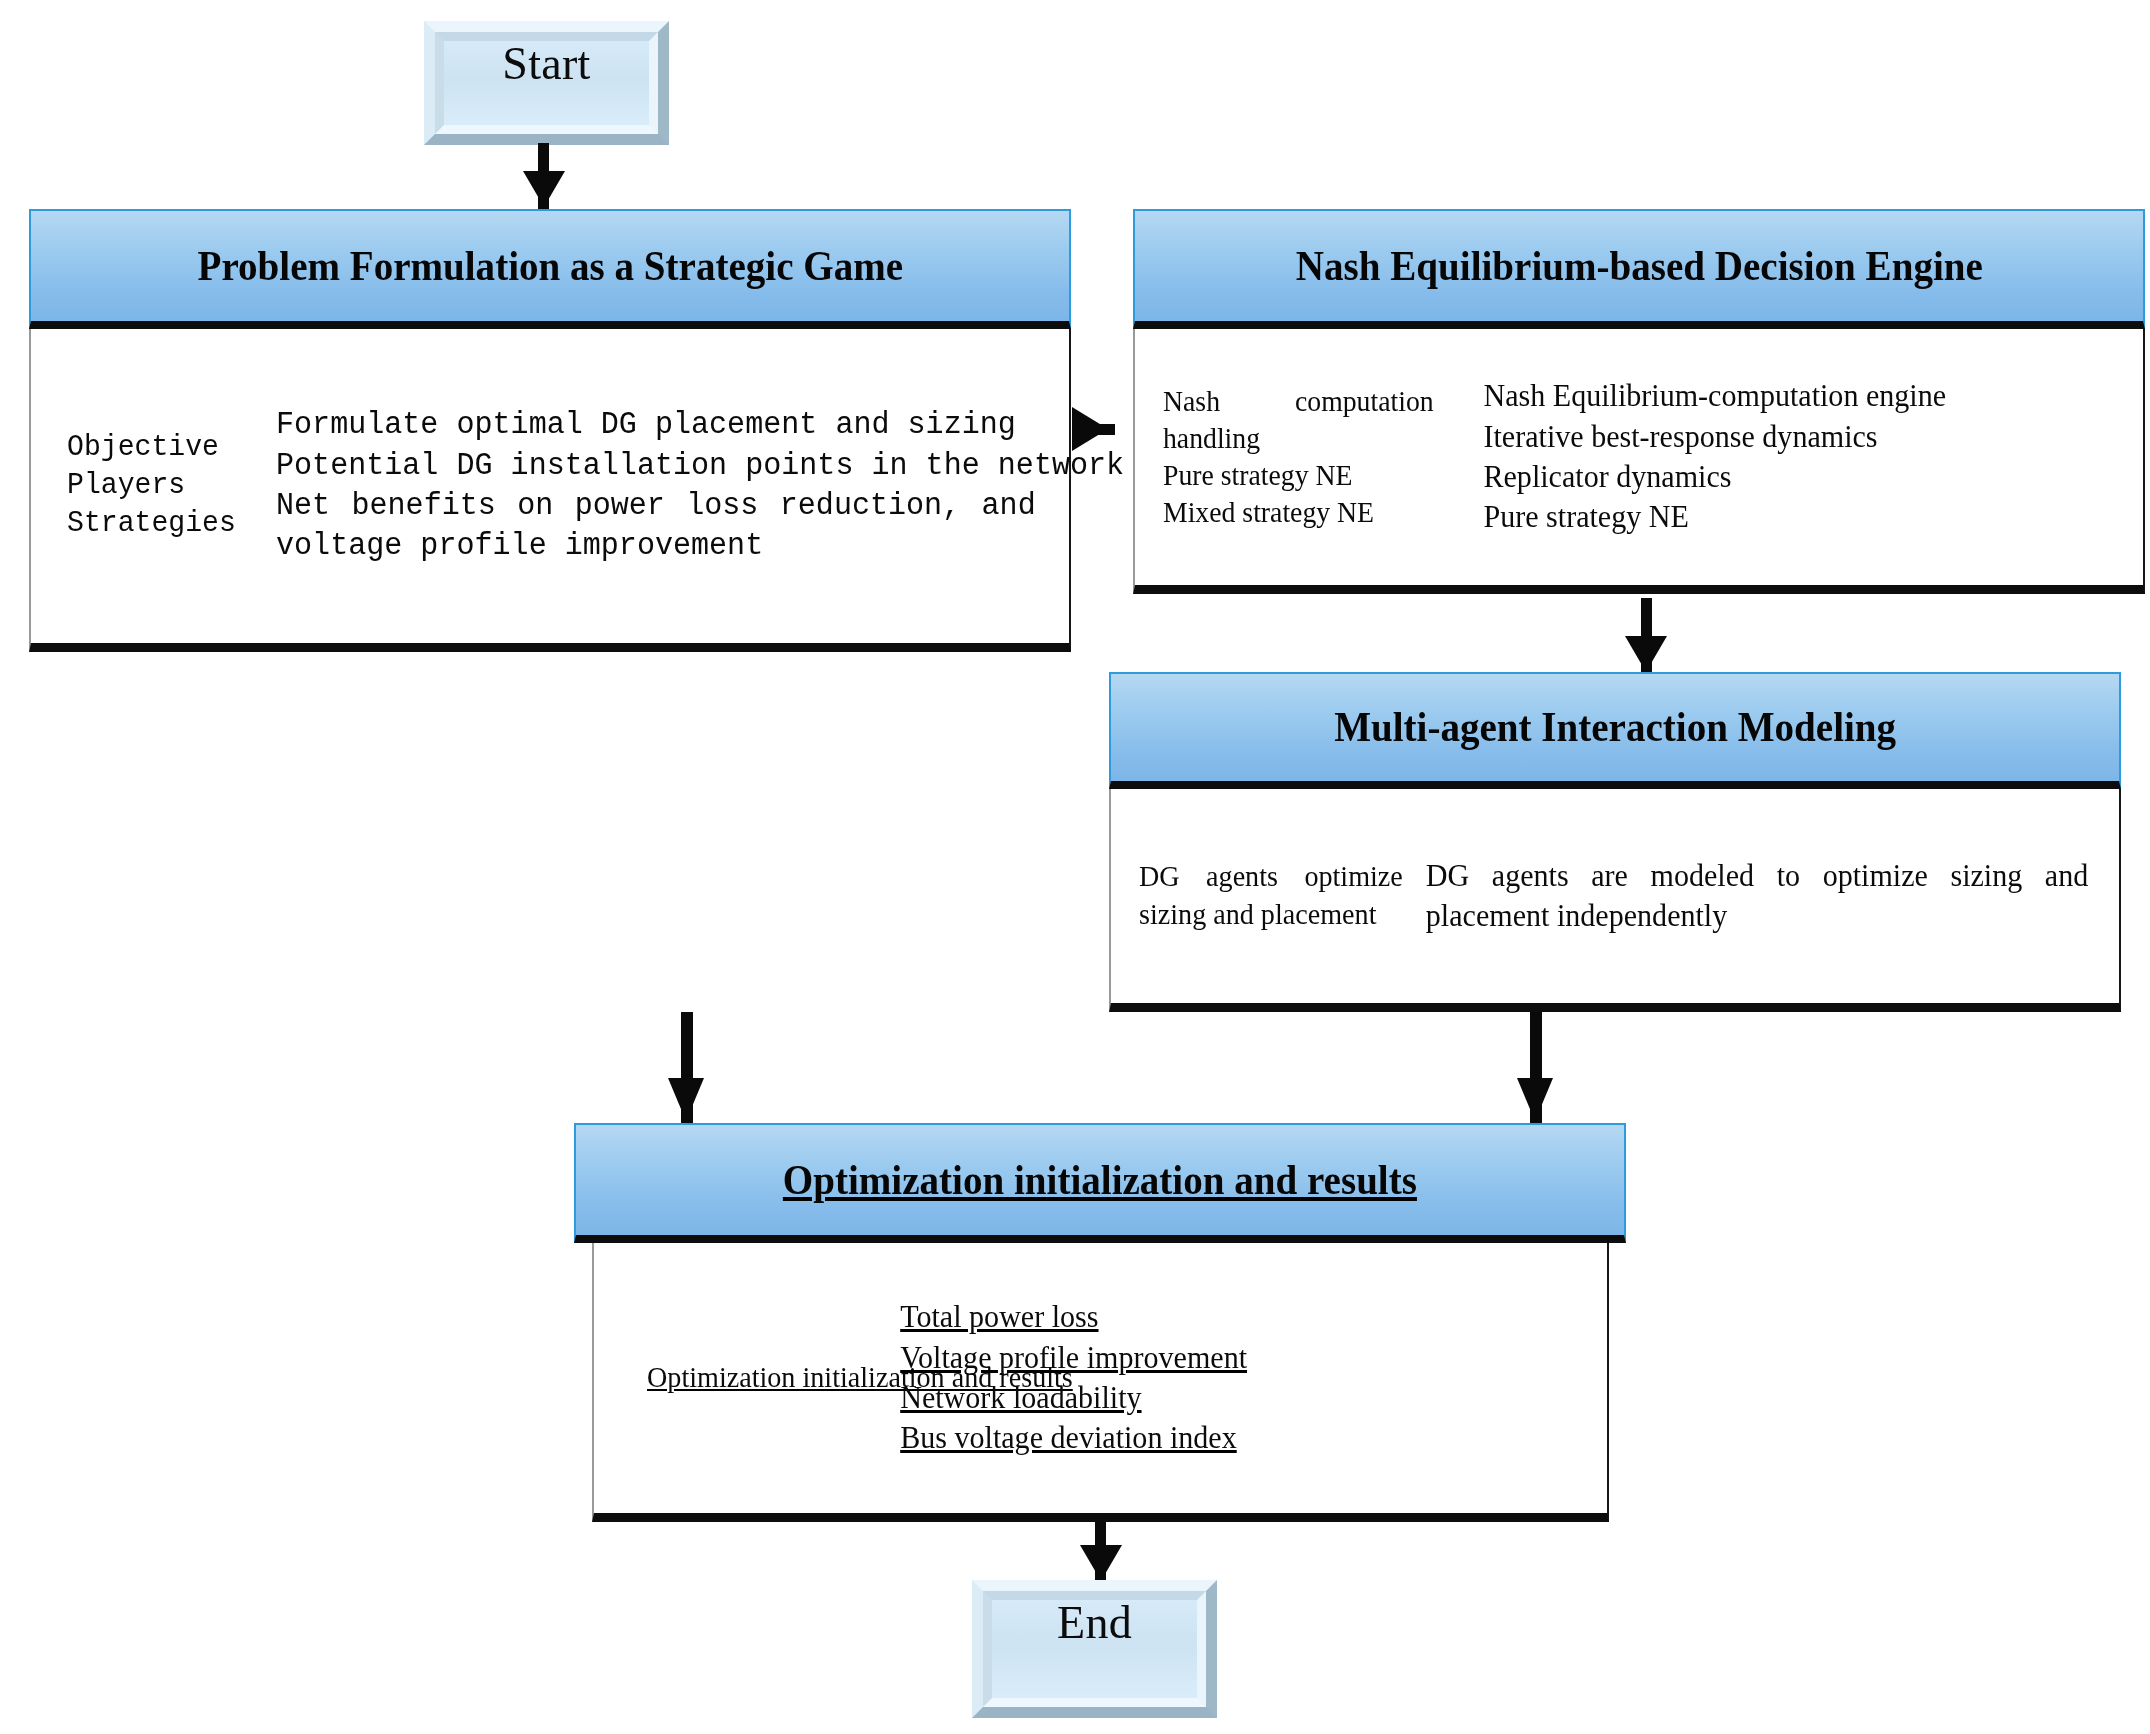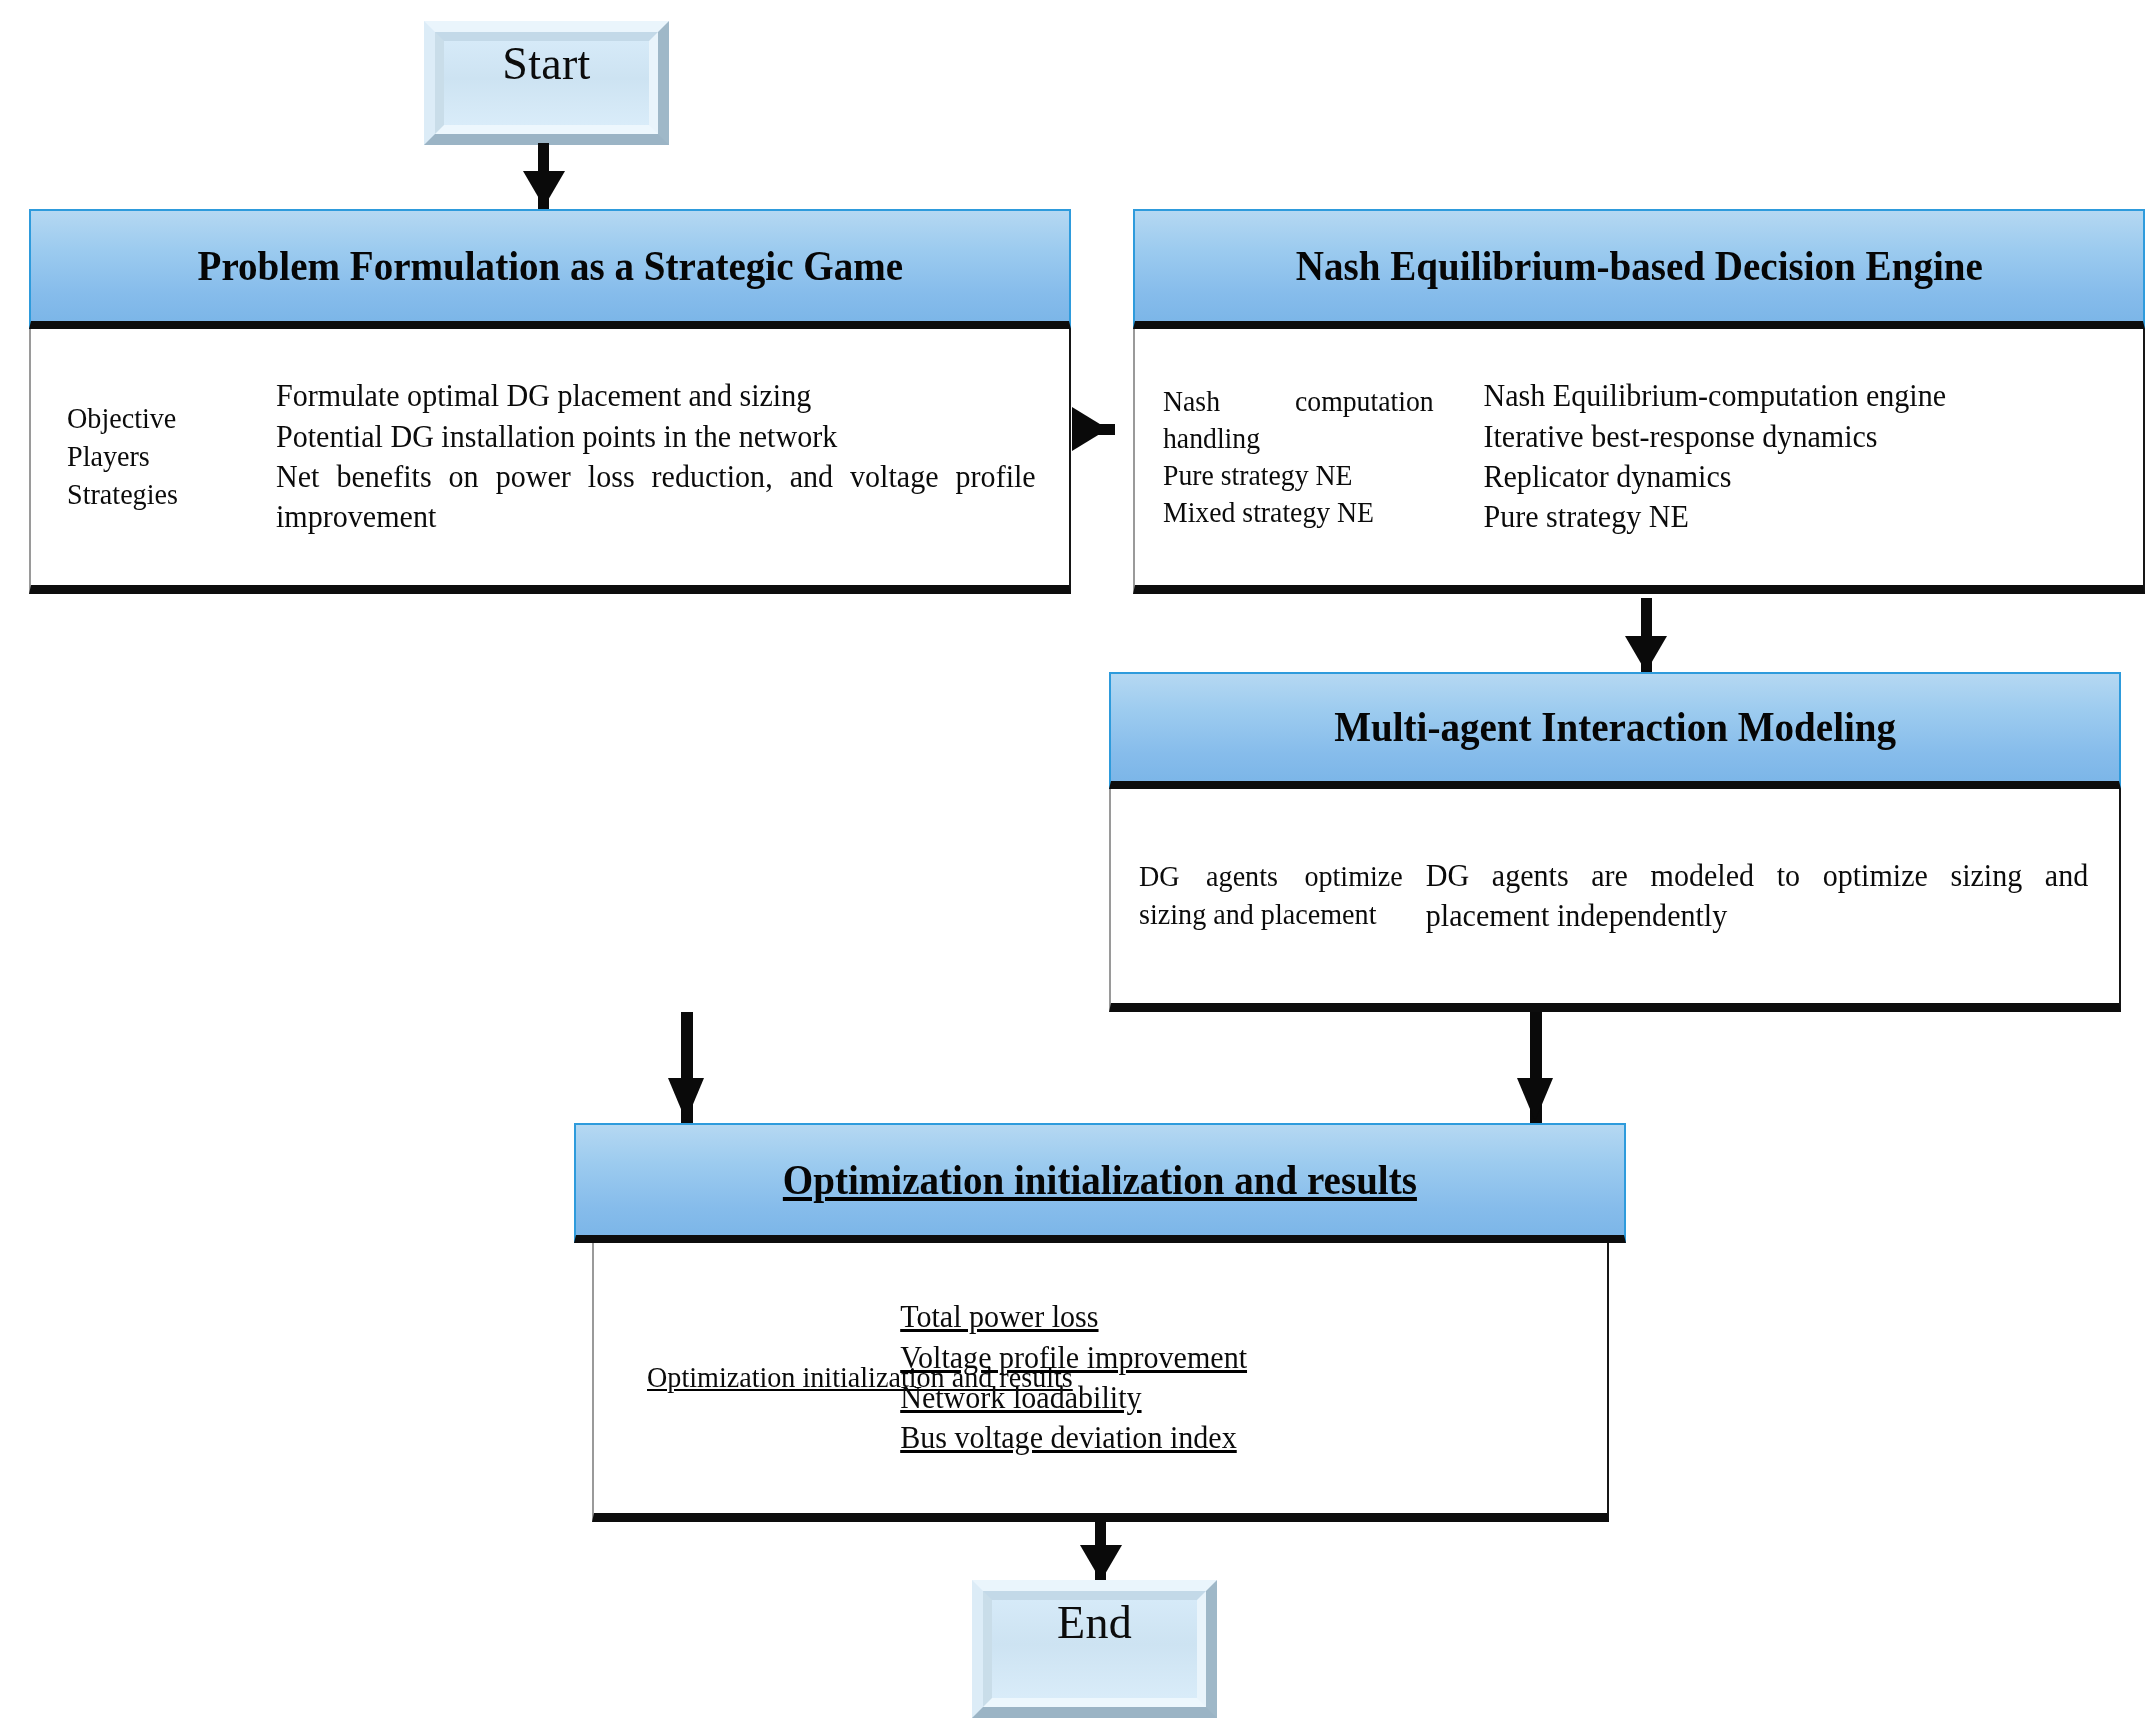--- a/index.html
+++ b/index.html
@@ -112,21 +112,21 @@
     </div>
   </div>
 
   <div class="vline" style="left:538px;top:143px;width:11px;height:68px;"></div>
   <div class="arrow-down" style="left:523px;top:171px;"></div>
 
   <div class="block" style="left:29px;top:209px;width:1042px;">
     <div class="hdr" style="height:120px;">
       <span class="hdr-title">Problem Formulation as a Strategic Game</span>
     </div>
-    <div class="body" style="height:265px;padding:0 9.8px 0 36px;">
+    <div class="body" style="height:323px;padding:0 9.8px 0 36px;font-family:Liberation Mono, monospace;">
       <div class="col-left" style="width:209px;">
         <span class="ln">Objective</span>
         <span class="ln">Players</span>
         <span class="ln">Strategies</span>
       </div>
       <div class="col-right" style="width:738px;">
         <span class="ln">Formulate optimal DG placement and sizing</span>
         <span class="ln">Potential DG installation points in the network</span>
         <span class="lnj">Net benefits on power loss reduction, and voltage profile improvement</span>
       </div>

